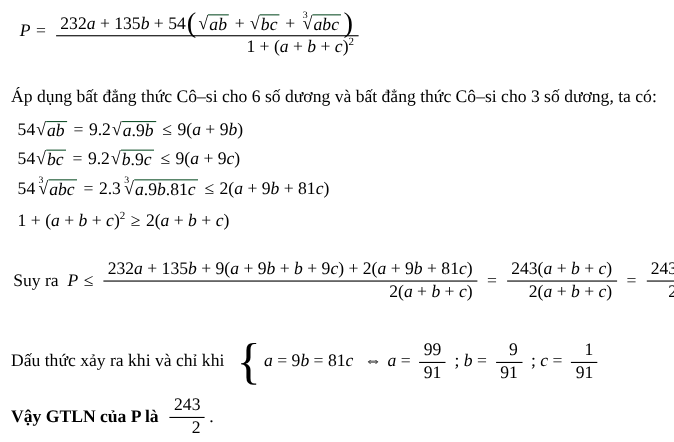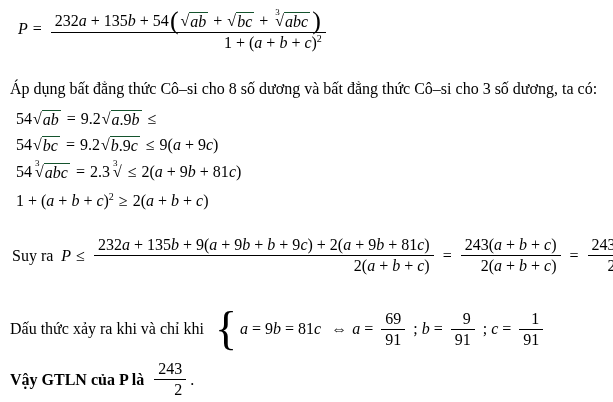--- a/index.html
+++ b/index.html
@@ -77,35 +77,36 @@
         </span>
         <span class="bigp">)</span>
       </span>
       <span class="fbar"></span>
       <span class="fden">
         <span><span class="m">1 + (<i>a</i> + <i>b</i> + <i>c</i>)</span><sup class="exp">2</sup></span>
       </span>
     </span>
   </div>
 
-  <div class="abs prose" style="left:10px; top:80px;">Áp dụng bất đẳng thức Cô–si cho 8 số dương và bất đẳng thức Cô–si cho 3 số dương, ta có:</div>
+  <div class="abs prose" style="left:10px; top:80px;">Áp dụng bất đẳng thức Cô–si cho 6 số dương và bất đẳng thức Cô–si cho 3 số dương, ta có:</div>
 
   <div class="abs brow" style="left:16px; top:110px;">
     <span class="m">54</span>
     <span class="sqrt">
       <span class="rsym">√</span>
       <span class="rad m"><i>ab</i></span>
     </span>
     <span class="op">=</span>
     <span class="m">9.2</span>
     <span class="sqrt">
       <span class="rsym">√</span>
       <span class="rad m"><i>a</i>.9<i>b</i></span>
     </span>
     <span class="op">≤</span>
+    <span class="m">9(<i>a</i> + 9<i>b</i>)</span>
   </div>
 
   <div class="abs brow" style="left:16px; top:136px;">
     <span class="m">54</span>
     <span class="sqrt">
       <span class="rsym">√</span>
       <span class="rad m"><i>bc</i></span>
     </span>
     <span class="op">=</span>
     <span class="m">9.2</span>
@@ -122,20 +123,21 @@
     <span class="sqrt cbrt">
       <span class="ridx">3</span>
       <span class="rsym">√</span>
       <span class="rad m"><i>abc</i></span>
     </span>
     <span class="op">=</span>
     <span class="m">2.3</span>
     <span class="sqrt cbrt">
       <span class="ridx">3</span>
       <span class="rsym">√</span>
+      <span class="rad m"><i>a</i>.9<i>b</i>.81<i>c</i></span>
     </span>
     <span class="op">≤</span>
     <span class="m">2(<i>a</i> + 9<i>b</i> + 81<i>c</i>)</span>
   </div>
 
   <div class="abs brow" style="left:16px; top:192px;">
     <span><span class="m">1 + (<i>a</i> + <i>b</i> + <i>c</i>)</span><sup class="exp">2</sup></span>
     <span class="op">≥</span>
     <span class="m">2(<i>a</i> + <i>b</i> + <i>c</i>)</span>
   </div>
@@ -181,21 +183,21 @@
       <span class="brace">{</span>
       <span class="sysrows">
         <span class="sysrow m"><i>a</i> = 9<i>b</i> = 81<i>c</i></span>
       </span>
     </span>
     <span class="op">⇔</span>
     <span class="m"><i>a</i></span>
     <span class="op2">=</span>
     <span class="frac">
       <span class="fnum">
-          <span class="m">69</span>
+          <span class="m">99</span>
         </span>
       <span class="fbar"></span>
       <span class="fden">
           <span class="m">91</span>
         </span>
     </span>
     <span class="op2">;</span>
     <span class="m"><i>b</i></span>
     <span class="op2">=</span>
     <span class="frac">

